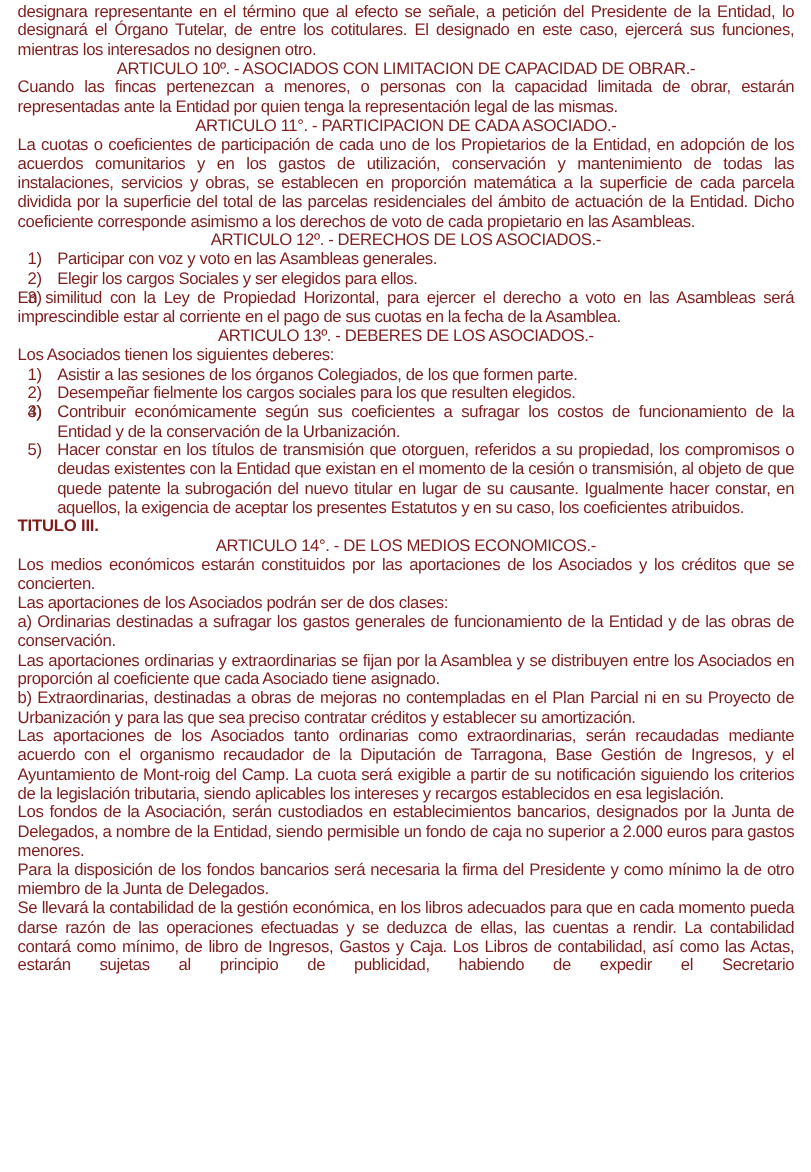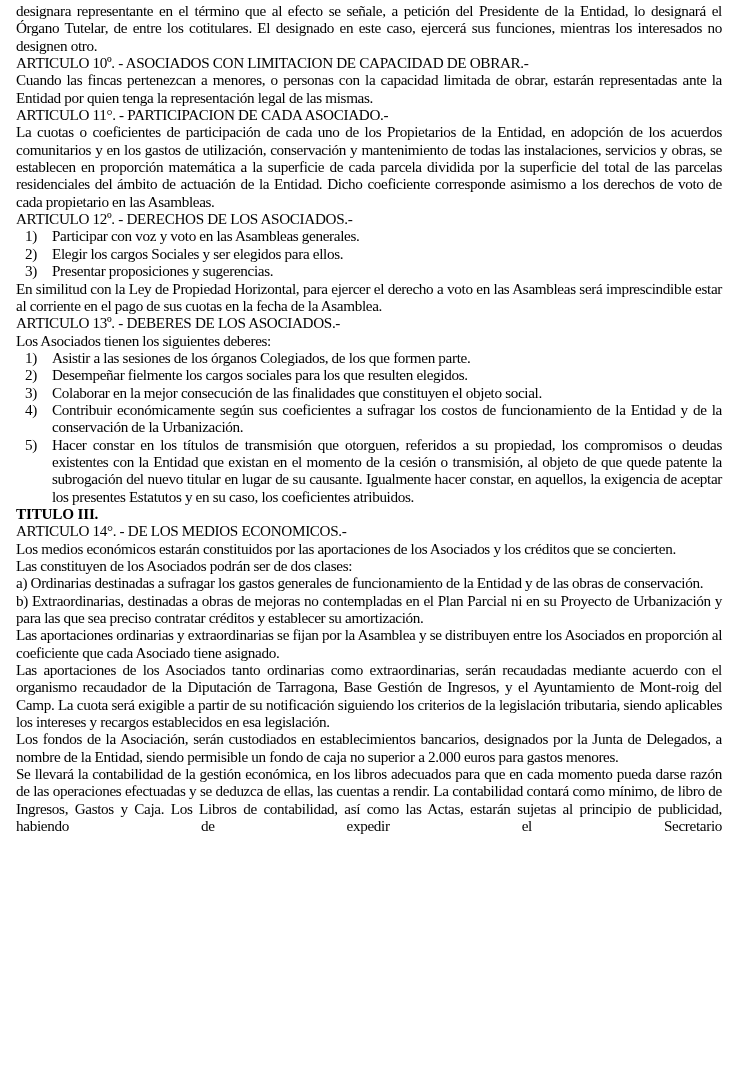--- a/index.html
+++ b/index.html
@@ -1,26 +1,26 @@
 <!DOCTYPE html>
 <html><head>
 <meta charset="utf-8">
 <style>
   html, body { margin: 0; padding: 0; background: #ffffff; }
   body { width: 737px; height: 1065px; overflow: hidden; position: relative; }
   .page {
     position: absolute; left: 16px; top: 2px; width: 706px;
-    font-family: Liberation Serif, serif;
-    font-size: 15.2px; line-height: 17.35px; color: #000000;
+    font-family: Liberation Sans, sans-serif;
+    font-size: 15.2px; line-height: 17.35px; color: #7f1d1d;
     letter-spacing: -0.35px;
   }
   .page p { margin: 0; }
   .j { text-align: justify; text-align-last: left; }
   .jl { text-align: justify; text-align-last: justify; }
-  .art { margin: 0; }
+  .art { margin: 0; text-align: center; }
   .bold { font-weight: bold; letter-spacing: -0.2px; }
   ol.items { margin: 0; padding: 0; list-style: none; }
   ol.items li { position: relative; padding-left: 36px; }
   ol.items li .num { position: absolute; left: 9px; top: 0; }
 </style>
 </head>
 <body>
 
 <div class="page">
   <p class="j">designara representante en el término que al efecto se señale, a petición del Presidente de la Entidad, lo designará el Órgano Tutelar, de entre los cotitulares. El designado en este caso, ejercerá sus funciones, mientras los interesados no designen otro.</p>
@@ -28,40 +28,41 @@
   <p class="art">ARTICULO 10º. - ASOCIADOS CON LIMITACION DE CAPACIDAD DE OBRAR.-</p>
   <p class="j">Cuando las fincas pertenezcan a menores, o personas con la capacidad limitada de obrar, estarán representadas ante la Entidad por quien tenga la representación legal de las mismas.</p>
 
   <p class="art">ARTICULO 11°. - PARTICIPACION DE CADA ASOCIADO.-</p>
   <p class="j">La cuotas o coeficientes de participación de cada uno de los Propietarios de la Entidad, en adopción de los acuerdos comunitarios y en los gastos de utilización, conservación y mantenimiento de todas las instalaciones, servicios y obras, se establecen en proporción matemática a la superficie de cada parcela dividida por la superficie del total de las parcelas residenciales del ámbito de actuación de la Entidad. Dicho coeficiente corresponde asimismo a los derechos de voto de cada propietario en las Asambleas.</p>
 
   <p class="art">ARTICULO 12º. - DERECHOS DE LOS ASOCIADOS.-</p>
   <ol class="items">
     <li><span class="num">1)</span><span class="j">Participar con voz y voto en las Asambleas generales.</span></li>
     <li><span class="num">2)</span><span>Elegir los cargos Sociales y ser elegidos para ellos.</span></li>
-    <li><span class="num">3)</span><span>Presentar proposiciones y sugerencias.</span></li>
+    <li><span class="num">3)</span></li>
   </ol>
   <p class="j">En similitud con la Ley de Propiedad Horizontal, para ejercer el derecho a voto en las Asambleas será imprescindible estar al corriente en el pago de sus cuotas en la fecha de la Asamblea.</p>
 
   <p class="art">ARTICULO 13º. - DEBERES DE LOS ASOCIADOS.-</p>
   <p>Los Asociados tienen los siguientes deberes:</p>
   <ol class="items">
     <li><span class="num">1)</span><span>Asistir a las sesiones de los órganos Colegiados, de los que formen parte.</span></li>
     <li><span class="num">2)</span><span>Desempeñar fielmente los cargos sociales para los que resulten elegidos.</span></li>
-    <li><span class="num">3)</span><span>Colaborar en la mejor consecución de las finalidades que constituyen el objeto social.</span></li>
+    <li><span class="num">3)</span></li>
     <li class="j"><span class="num">4)</span><span>Contribuir económicamente según sus coeficientes a sufragar los costos de funcionamiento de la Entidad y de la conservación de la Urbanización.</span></li>
     <li class="j"><span class="num">5)</span><span>Hacer constar en los títulos de transmisión que otorguen, referidos a su propiedad, los compromisos o deudas existentes con la Entidad que existan en el momento de la cesión o transmisión, al objeto de que quede patente la subrogación del nuevo titular en lugar de su causante. Igualmente hacer constar, en aquellos, la exigencia de aceptar los presentes Estatutos y en su caso, los coeficientes atribuidos.</span></li>
   </ol>
 
   <p class="bold">TITULO III.</p>
 
   <p class="art">ARTICULO 14°. - DE LOS MEDIOS ECONOMICOS.-</p>
   <p class="j">Los medios económicos estarán constituidos por las aportaciones de los Asociados y los créditos que se concierten.</p>
-  <p>Las constituyen de los Asociados podrán ser de dos clases:</p>
+  <p>Las aportaciones de los Asociados podrán ser de dos clases:</p>
   <p class="j">a) Ordinarias destinadas a sufragar los gastos generales de funcionamiento de la Entidad y de las obras de conservación.</p>
+  <p class="j">Las aportaciones ordinarias y extraordinarias se fijan por la Asamblea y se distribuyen entre los Asociados en proporción al coeficiente que cada Asociado tiene asignado.</p>
   <p class="j">b) Extraordinarias, destinadas a obras de mejoras no contempladas en el Plan Parcial ni en su Proyecto de Urbanización y para las que sea preciso contratar créditos y establecer su amortización.</p>
-  <p class="j">Las aportaciones ordinarias y extraordinarias se fijan por la Asamblea y se distribuyen entre los Asociados en proporción al coeficiente que cada Asociado tiene asignado.</p>
 
   <p class="j">Las aportaciones de los Asociados tanto ordinarias como extraordinarias, serán recaudadas mediante acuerdo con el organismo recaudador de la Diputación de Tarragona, Base Gestión de Ingresos, y el Ayuntamiento de Mont-roig del Camp. La cuota será exigible a partir de su notificación siguiendo los criterios de la legislación tributaria, siendo aplicables los intereses y recargos establecidos en esa legislación.</p>
   <p class="j">Los fondos de la Asociación, serán custodiados en establecimientos bancarios, designados por la Junta de Delegados, a nombre de la Entidad, siendo permisible un fondo de caja no superior a 2.000 euros para gastos menores.</p>
+  <p class="j">Para la disposición de los fondos bancarios será necesaria la firma del Presidente y como mínimo la de otro miembro de la Junta de Delegados.</p>
 
   <p class="jl">Se llevará la contabilidad de la gestión económica, en los libros adecuados para que en cada momento pueda darse razón de las operaciones efectuadas y se deduzca de ellas, las cuentas a rendir. La contabilidad contará como mínimo, de libro de Ingresos, Gastos y Caja. Los Libros de contabilidad, así como las Actas, estarán sujetas al principio de publicidad, habiendo de expedir el Secretario</p>
 </div>
 
 </body></html>

